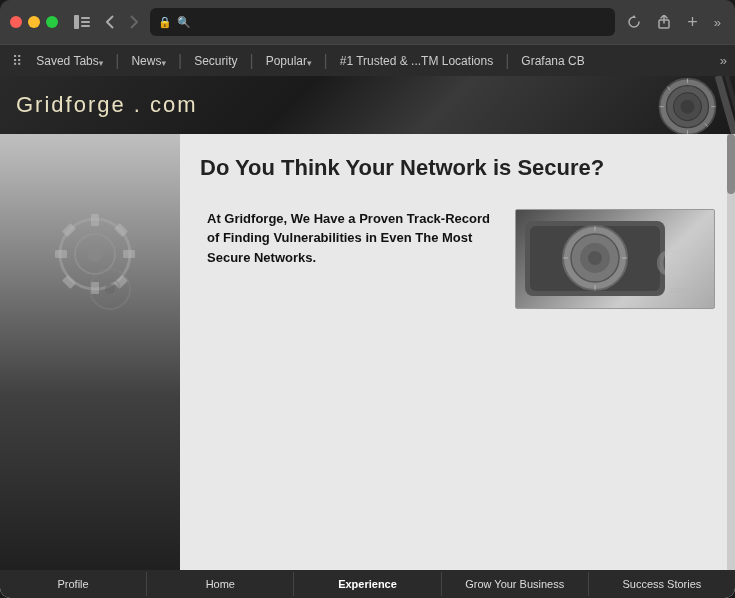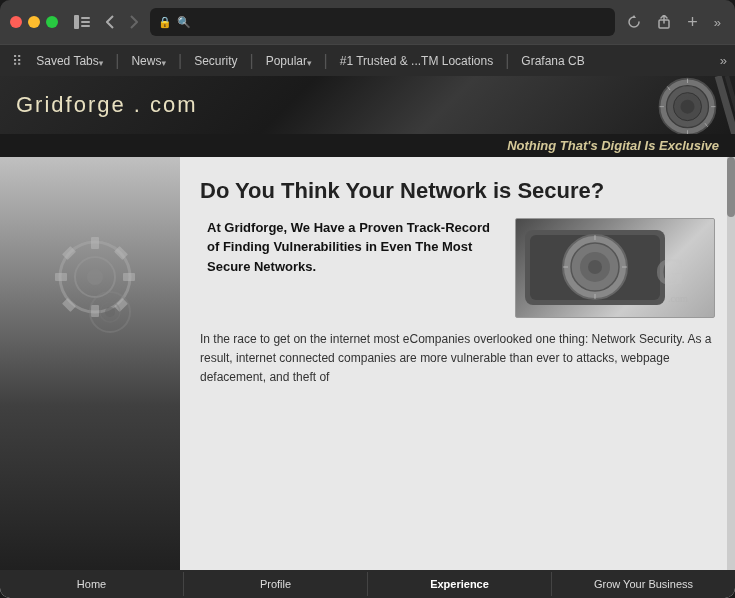--- a/index.html
+++ b/index.html
@@ -230,21 +230,21 @@
       width: 8px;
       height: 60px;
       background: #888;
       border-radius: 4px;
     }
 
     .content-heading {
       font-size: 22px;
       font-weight: bold;
       color: #222;
-      margin-bottom: 12px;
+      margin-bottom: 26px;
       line-height: 1.3;
     }
 
     .content-body {
       display: flex;
       gap: 16px;
       margin-bottom: 12px;
       margin-left: 7px;
     }
 
@@ -408,23 +408,20 @@
           <line x1="107" y1="35" x2="112" y2="35"></line>
           <line x1="57" y1="12" x2="60" y2="16"></line>
           <line x1="100" y1="54" x2="103" y2="58"></line>
         </g>
 
         <line x1="115" y1="0" x2="135" y2="70" stroke="#555" stroke-width="8"></line>
         <line x1="125" y1="0" x2="145" y2="70" stroke="#333" stroke-width="5"></line>
       </svg>
     </div>
 
-    <div class="tagline-bar">
-      <span>Nothing That's Digital Is Exclusive</span>
-    </div>
 
     <div class="main-content">
 
       <div class="left-panel">
         <svg width="150" height="200" viewBox="0 0 150 200">
 
           <g transform="translate(40,60)">
             <circle cx="40" cy="40" r="35" fill="none" stroke="#aaa" stroke-width="3" opacity="0.5"></circle>
             <circle cx="40" cy="40" r="20" fill="none" stroke="#999" stroke-width="2" opacity="0.5"></circle>
             <circle cx="40" cy="40" r="8" fill="#888" opacity="0.6"></circle>
@@ -474,37 +471,39 @@
                 <line x1="43" y1="47" x2="48" y2="47"></line>
                 <line x1="102" y1="47" x2="107" y2="47"></line>
               </g>
 
               <text x="135" y="65" font-size="40" font-weight="bold" fill="rgba(200,200,200,0.3)" font-family="serif">G</text>
               <text x="148" y="82" font-size="10" fill="rgba(180,180,180,0.5)" font-family="serif">.com</text>
             </svg>
           </div>
         </div>
 
-        <p class="content-para">In the race to get on the internet most eCompanies overlooked one thing: Network Security. As a result, internet connected companies are more vulnerable than ever to attacks, webpage defacement, and theft of</p>
 
         <div class="scrollbar-track">
           <div class="scrollbar-thumb"></div>
         </div>
       </div>
     </div>
 
     <div class="bottom-nav">
       <div class="bottom-nav-item">
+        <span>Profile</span>
+      </div>
+      <div class="bottom-nav-item">
         <span>Home</span>
-      </div>
-      <div class="bottom-nav-item">
-        <span>Profile</span>
       </div>
       <div class="bottom-nav-item active">
         <span>Experience</span>
       </div>
       <div class="bottom-nav-item">
         <span>Grow Your Business</span>
       </div>
+      <div class="bottom-nav-item">
+        <span>Success Stories</span>
+      </div>
     </div>
 
   </div>
 </div>
 
 </body></html>

